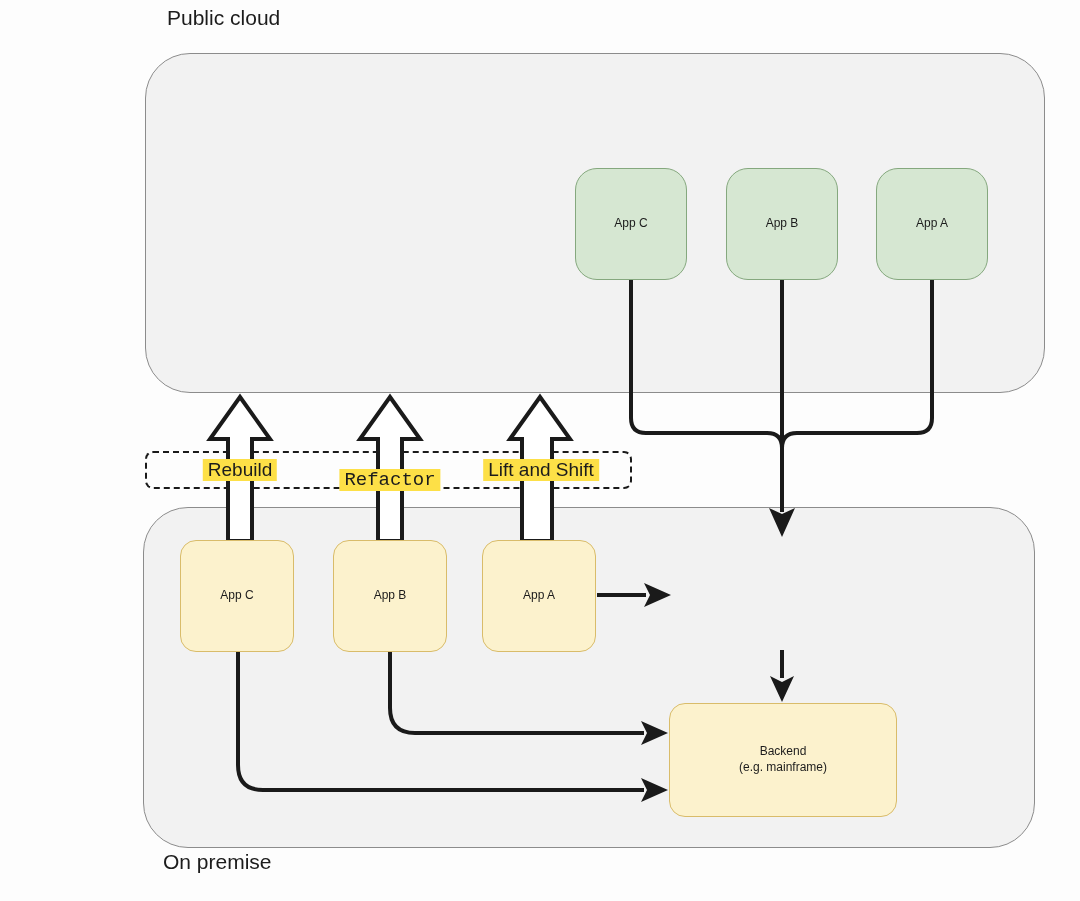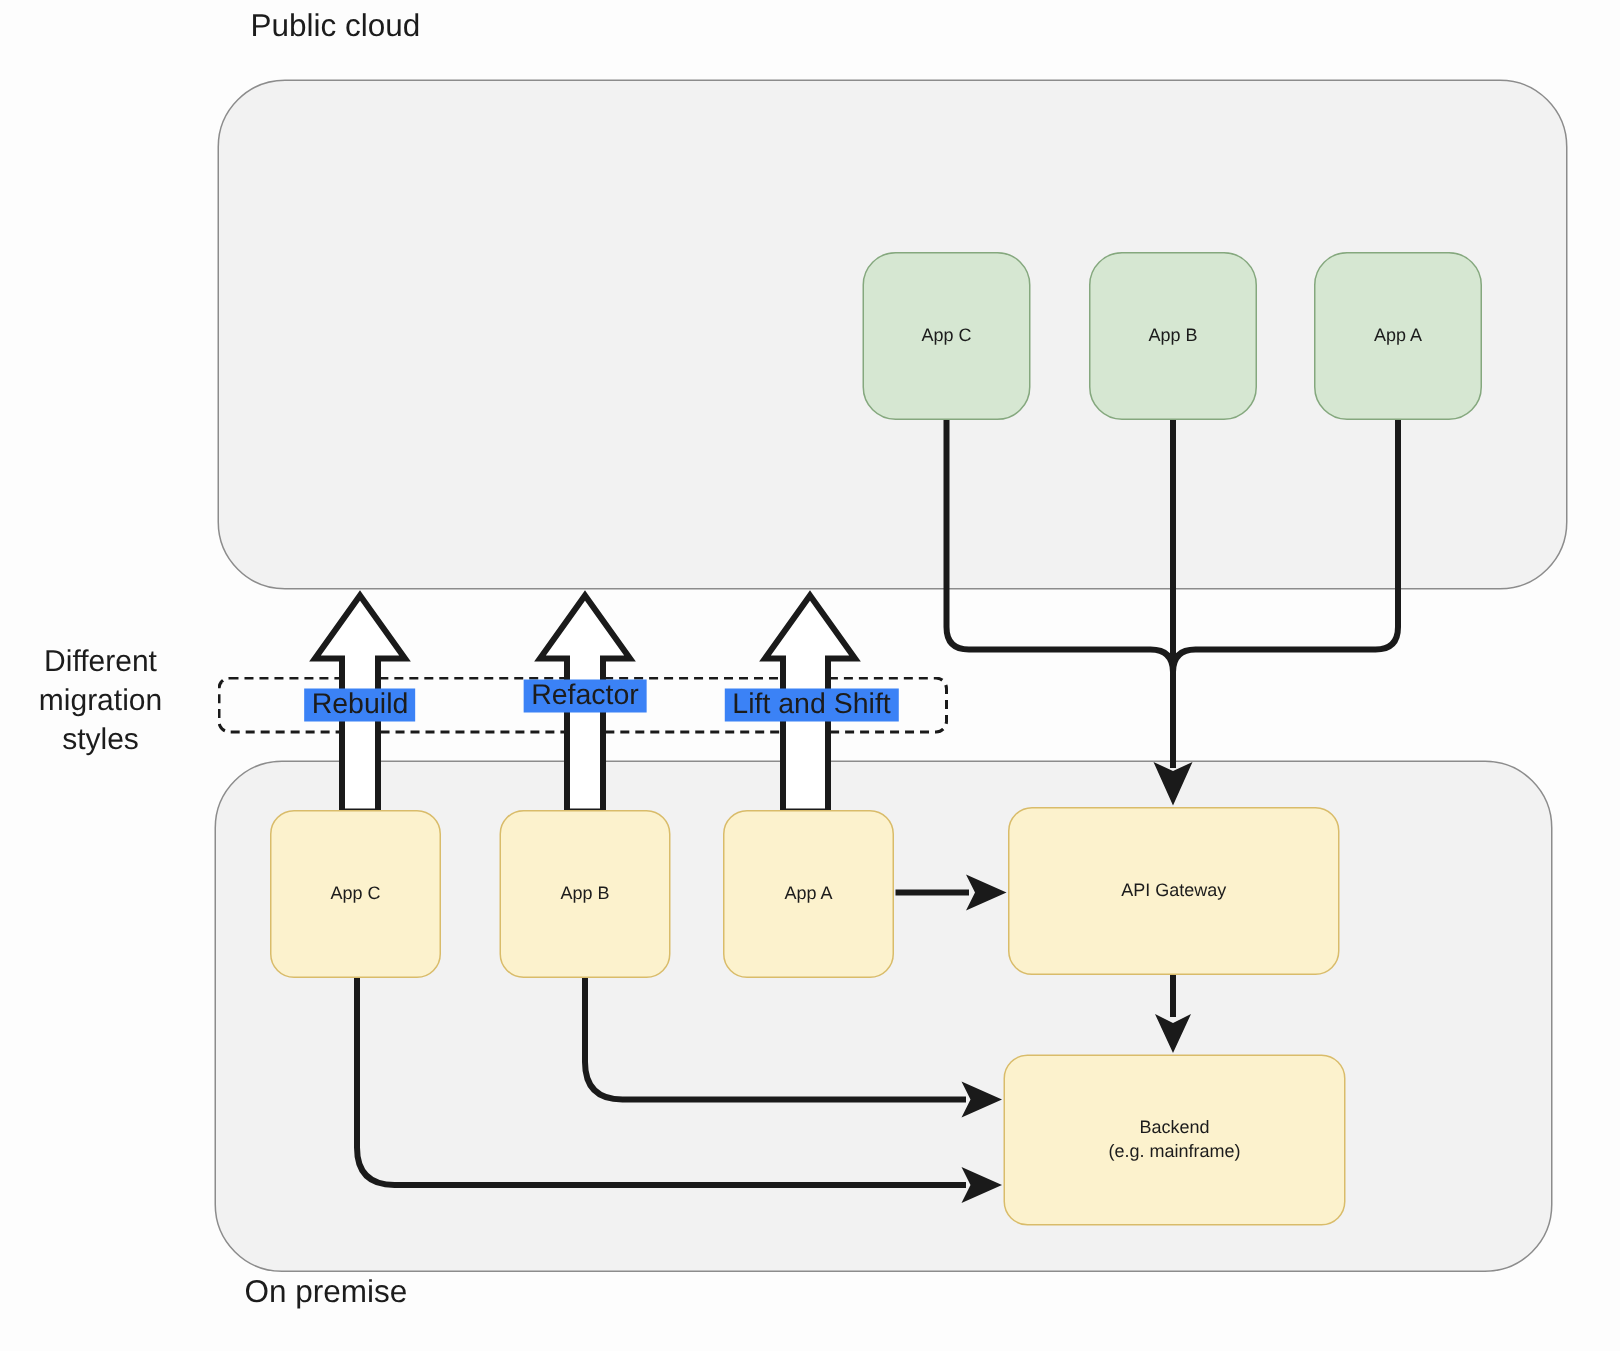--- a/index.html
+++ b/index.html
@@ -58,21 +58,21 @@
   }
   .node.yellow{
     background:var(--yellow_fill,#fcf2cd);
     border:1.5px solid var(--yellow_border,#d9bc6a);
     border-radius:16px;
   }
   .app-y{width:114px;height:112px;top:540px;}
   .style-label{
     position:absolute;
     transform:translate(-50%,-50%);
-    background:#3b82f6;
+    background:#fde047;
     padding:0 5px;
     font-size:19px;
     white-space:nowrap;
     z-index:3;
   }
   .side-note{
     position:absolute;
     left:10px;top:428px;width:114px;
     text-align:center;
     font-size:20px;
@@ -86,25 +86,20 @@
 <div id="canvas">
 
   <div class="zone-title" style="left:167px;top:6px;">Public cloud</div>
   <div class="zone-title" style="left:163px;top:850px;">On premise</div>
 
   <div class="zone" style="left:145px;top:53px;width:900px;height:340px;"></div>
   <div class="zone" style="left:143px;top:507px;width:892px;height:341px;"></div>
 
   <div class="dashed-box"></div>
 
-  <div class="side-note">
-    <div>Different</div>
-    <div>migration</div>
-    <div>styles</div>
-  </div>
 
   <svg id="wires" viewBox="0 0 1080 901">
 
     <path class="wire" d="M 631 272 V 418 Q 631 433 646 433 H 767 Q 782 433 782 448"></path>
 
     <path class="wire" d="M 782 272 V 512"></path>
 
     <path class="wire" d="M 932 272 V 418 Q 932 433 917 433 H 797 Q 782 433 782 448"></path>
 
     <polygon class="head" points="782,537 769,508 782,514 795,508"></polygon>
@@ -120,21 +115,21 @@
 
     <path class="wire" d="M 238 652 V 765 Q 238 790 263 790 H 644"></path>
     <polygon class="head" points="668,790 641,778 647,790 641,802"></polygon>
 
     <path class="hollow-arrow" d="M 240 397 L 270 439 H 252 V 541 H 228 V 439 H 210 Z"></path>
     <path class="hollow-arrow" d="M 390 397 L 420 439 H 402 V 541 H 378 V 439 H 360 Z"></path>
     <path class="hollow-arrow" d="M 540 397 L 570 439 H 552 V 541 H 522 V 439 H 510 Z"></path>
   </svg>
 
   <div class="style-label" style="left:240px;top:470px;">Rebuild</div>
-  <div class="style-label" style="left:390px;top:464px;">Refactor</div>
+  <div class="style-label" style="left:390px;top:480px;font-family:Liberation Mono, monospace;">Refactor</div>
   <div class="style-label" style="left:541px;top:470px;">Lift and Shift</div>
 
   <div class="node green" style="left:575px;">
     <span>App C</span>
   </div>
   <div class="node green" style="left:726px;">
     <span>App B</span>
   </div>
   <div class="node green" style="left:876px;">
     <span>App A</span>
@@ -143,22 +138,19 @@
   <div class="node yellow app-y" style="left:180px;">
     <span>App C</span>
   </div>
   <div class="node yellow app-y" style="left:333px;">
     <span>App B</span>
   </div>
   <div class="node yellow app-y" style="left:482px;">
     <span>App A</span>
   </div>
 
-  <div class="node yellow" style="left:672px;top:538px;width:221px;height:112px;">
-    <span>API Gateway</span>
-  </div>
 
   <div class="node yellow" style="left:669px;top:703px;width:228px;height:114px;flex-direction:column;">
     <div>Backend</div>
     <div>(e.g. mainframe)</div>
   </div>
 
 </div>
 
 </body></html>

